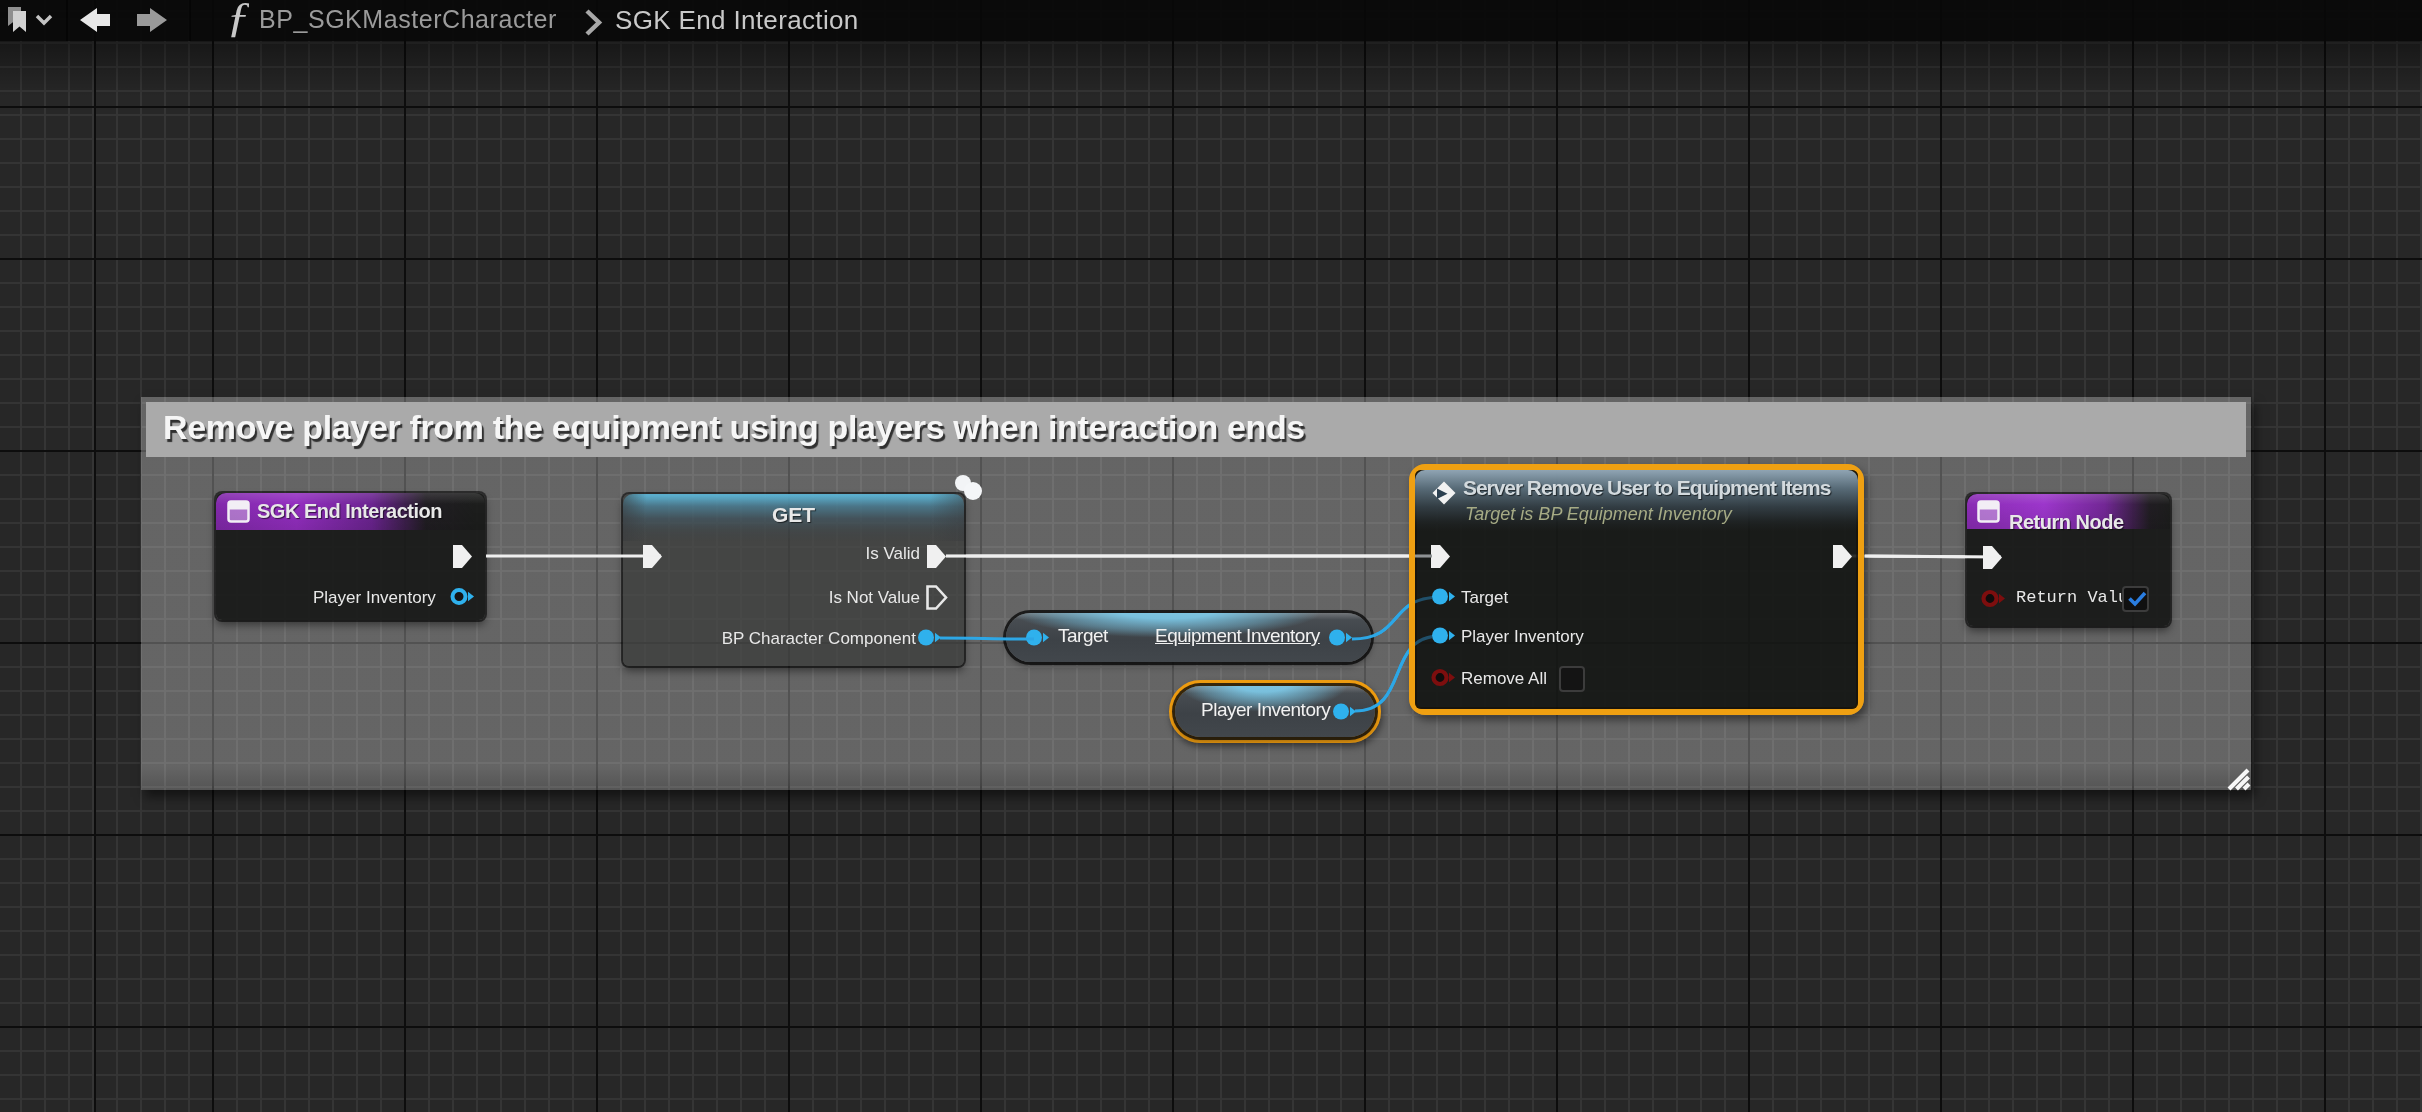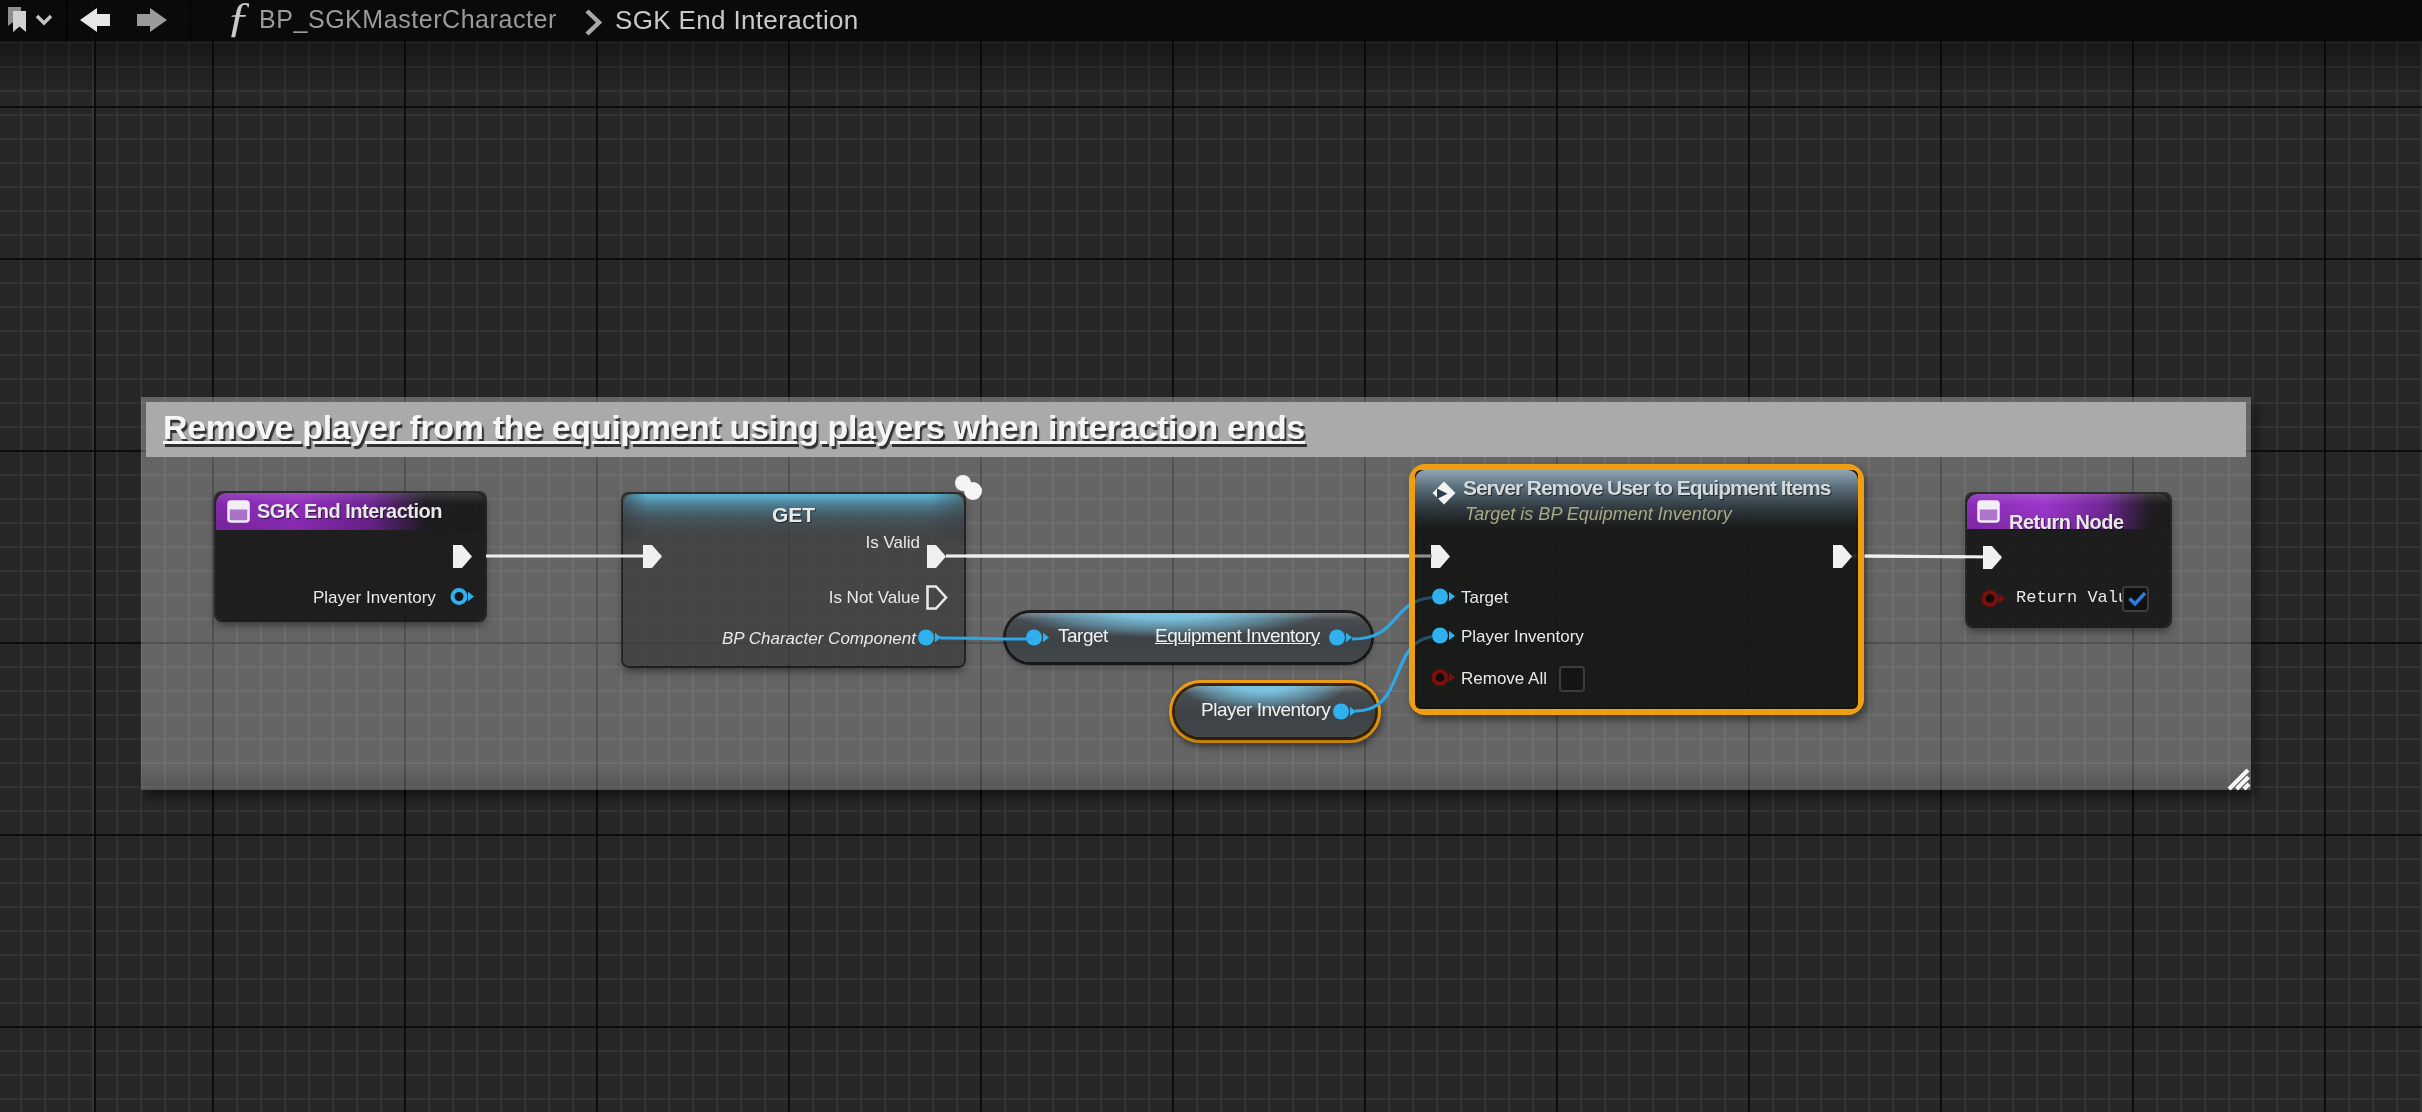--- a/index.html
+++ b/index.html
@@ -8,21 +8,21 @@
  repeating-linear-gradient(90deg, #0d0d0d 0px, #0d0d0d 2px, transparent 2px, transparent 192px),
  repeating-linear-gradient(0deg, #0d0d0d 0px, #0d0d0d 2px, transparent 2px, transparent 192px),
  repeating-linear-gradient(90deg, #353535 0px, #353535 2px, transparent 2px, transparent 24px),
  repeating-linear-gradient(0deg, #343434 0px, #343434 2px, transparent 2px, transparent 24px);
 background-position: 212px 0px, 0px 108px, 20px 0px, 0px 12px;
 }
 .abs{position:absolute;}
 
 #commentBubble{left:141px;top:397px;width:2110px;height:393px;background:linear-gradient(180deg,rgba(255,255,255,0.285) 94%,rgba(235,235,235,0.23) 100%);box-shadow:4px 7px 10px rgba(0,0,0,0.5);z-index:2;}
 #commentHead{left:146px;top:402px;width:2100px;height:55px;background:#aaaaaa;z-index:3;}
-#commentTitle{left:163px;top:408px;font-size:34px;font-weight:bold;color:#f6f6f6;text-shadow:2px 3px 1px rgba(0,0,0,0.72);z-index:4;letter-spacing:-0.35px;text-decoration:underline;}
+#commentTitle{left:163px;top:408px;font-size:34px;font-weight:bold;color:#f6f6f6;text-shadow:2px 3px 1px rgba(0,0,0,0.72);z-index:4;letter-spacing:-0.35px;}
 
 #topbar{left:0;top:0;width:2422px;height:41px;background:rgba(9,9,9,0.93);z-index:20;}
 .crumb1{left:259px;top:5px;font-size:25px;color:#9b9b9b;z-index:21;letter-spacing:0.55px;}
 .crumb2{left:615px;top:5px;font-size:26px;color:#c9c9c9;z-index:21;letter-spacing:0.35px;}
 
 .node{position:absolute;border-radius:6px;z-index:10;box-shadow:0 5px 9px rgba(0,0,0,0.45), 0 0 0 2px rgba(0,0,0,0.55);}
 .ntitle{position:absolute;font-weight:bold;color:#e8e8e8;text-shadow:1px 1px 1px rgba(0,0,0,0.6);}
 .plabel{position:absolute;font-size:17px;color:#e8e8e8;white-space:nowrap;}
 
 #sgk{left:216px;top:493px;width:269px;height:127px;background:rgba(19,20,19,0.88);}
@@ -125,29 +125,29 @@
     <path d="M18 4.8 l6 4.7 l-6 4.7 z" fill="#2fb1ed"></path>
   </svg>
 </div>
 
 <div id="get" class="node">
   <div id="getHead"></div>
   <div class="ntitle" style="left:0;width:100%;text-align:center;top:9px;font-size:21px;">GET</div>
   <svg style="left:19px;top:50px;" width="22" height="25">
     <path d="M1 1 h9 l10 11.5 l-10 11.5 h-9 z" fill="#f0f0f0"></path>
   </svg>
-  <div class="plabel" style="right:44px;top:39px;">Is Valid</div>
+  <div class="plabel" style="right:44px;top:50px;">Is Valid</div>
   <svg style="left:303px;top:50px;" width="22" height="25">
     <path d="M1 1 h9 l10 11.5 l-10 11.5 h-9 z" fill="#f0f0f0"></path>
   </svg>
   <div class="plabel" style="right:44px;top:94px;">Is Not Value</div>
   <svg style="left:303px;top:91px;" width="22" height="25">
     <path d="M1.5 1.5 h8.5 l10 11 l-10 11 h-8.5 z" fill="none" stroke="#e8e8e8" stroke-width="2.6"></path>
   </svg>
-  <div class="plabel" style="right:48px;top:135px;font-style:italic;">BP Character Component</div>
+  <div class="plabel" style="right:48px;top:135px;">BP Character Component</div>
   <svg style="left:294px;top:134px;" width="28" height="19">
     <circle cx="9" cy="9.5" r="8" fill="#2fb1ed"></circle>
     <path d="M18 4.8 l6 4.7 l-6 4.7 z" fill="#2fb1ed"></path>
   </svg>
   <svg style="left:330px;top:-20px;" width="44" height="44">
     <circle cx="10" cy="9" r="8" fill="#f2f4f6"></circle>
     <circle cx="20" cy="17" r="9" fill="#f4f6f8"></circle>
   </svg>
 </div>
 

